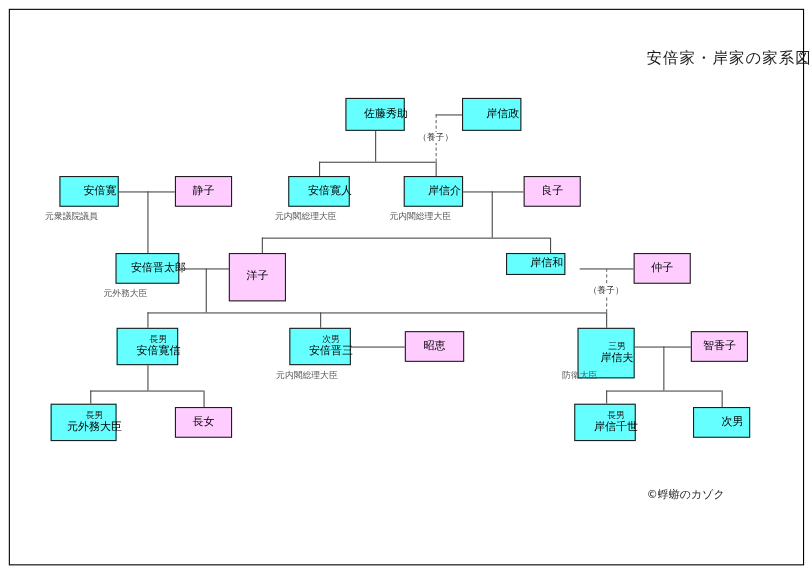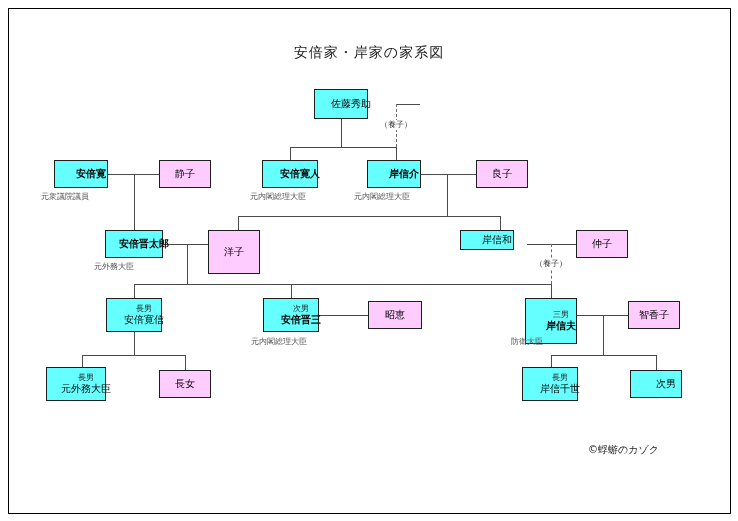--- a/index.html
+++ b/index.html
@@ -2,28 +2,28 @@
 <html lang="ja"><head>
 <meta charset="utf-8">
 <style>
   html,body{margin:0;padding:0;background:#ffffff;}
   .page{
     position:relative;width:738px;height:521px;background:#ffffff;
     font-family:"DejaVu Sans","Liberation Sans",sans-serif;
     overflow:hidden;
   }
   .frame{position:absolute;left:8px;top:8px;width:721px;height:504px;border:1px solid #000;}
-  .title{position:absolute;left:0;top:44px;width:738px;text-align:center;
+  .title{position:absolute;left:0;top:44px;width:738px;text-align:right;
     font-size:14px;color:#1a1a1a;letter-spacing:1px;}
   .node{position:absolute;display:flex;flex-direction:column;align-items:center;
     justify-content:center;border:1px solid #1f1f1f;box-sizing:border-box;}
   .male{background:#66FFFF;padding-left:20px;}
   .female{background:#FFCCFF;}
   .nm{font-size:10px;color:#000;line-height:1.25;white-space:nowrap;}
-  .b{font-weight:bold;}
+  .b{font-weight:normal;}
   .pref{font-size:8px;color:#222;line-height:1.2;white-space:nowrap;}
   .sub{position:absolute;width:80px;text-align:left;font-size:8px;color:#555;white-space:nowrap;}
   .hl{position:absolute;height:0;border-top:1px solid #4a4a4a;}
   .vl{position:absolute;width:0;border-left:1px solid #4a4a4a;}
   .vl.dash{border-left:1px dashed #6e6e6e;}
   .adopt{position:absolute;width:48px;text-align:center;font-size:8px;color:#333;
     background:#fff;line-height:1.3;}
   .copyright{position:absolute;left:588px;top:443px;font-size:10px;color:#222;white-space:nowrap;}
 </style>
 </head>
@@ -71,20 +71,23 @@
   <div class="vl" style="left:134px;top:332px;height:23px"></div>
   <div class="hl" style="left:82px;top:355px;width:103px"></div>
   <div class="vl" style="left:82px;top:355px;height:12px"></div>
   <div class="vl" style="left:185px;top:355px;height:15px"></div>
 
   <div class="adopt" style="left:372px;top:120px">（養子）</div>
   <div class="adopt" style="left:527px;top:259px">（養子）</div>
 
   <div class="node male" style="left:314px;top:89px;width:54px;height:30px">
     <span class="nm">佐藤秀助</span>
+  </div>
+  <div class="node male" style="left:420px;top:89px;width:54px;height:30px">
+    <span class="nm">岸信政</span>
   </div>
 
   <div class="node male" style="left:54px;top:160px;width:54px;height:28px">
     <span class="nm b">安倍寛</span>
   </div>
   <div class="sub" style="left:41px;top:191px">元衆議院議員</div>
   <div class="node female" style="left:159px;top:160px;width:52px;height:28px">
     <span class="nm">静子</span>
   </div>
   <div class="node male" style="left:262px;top:160px;width:56px;height:28px">

